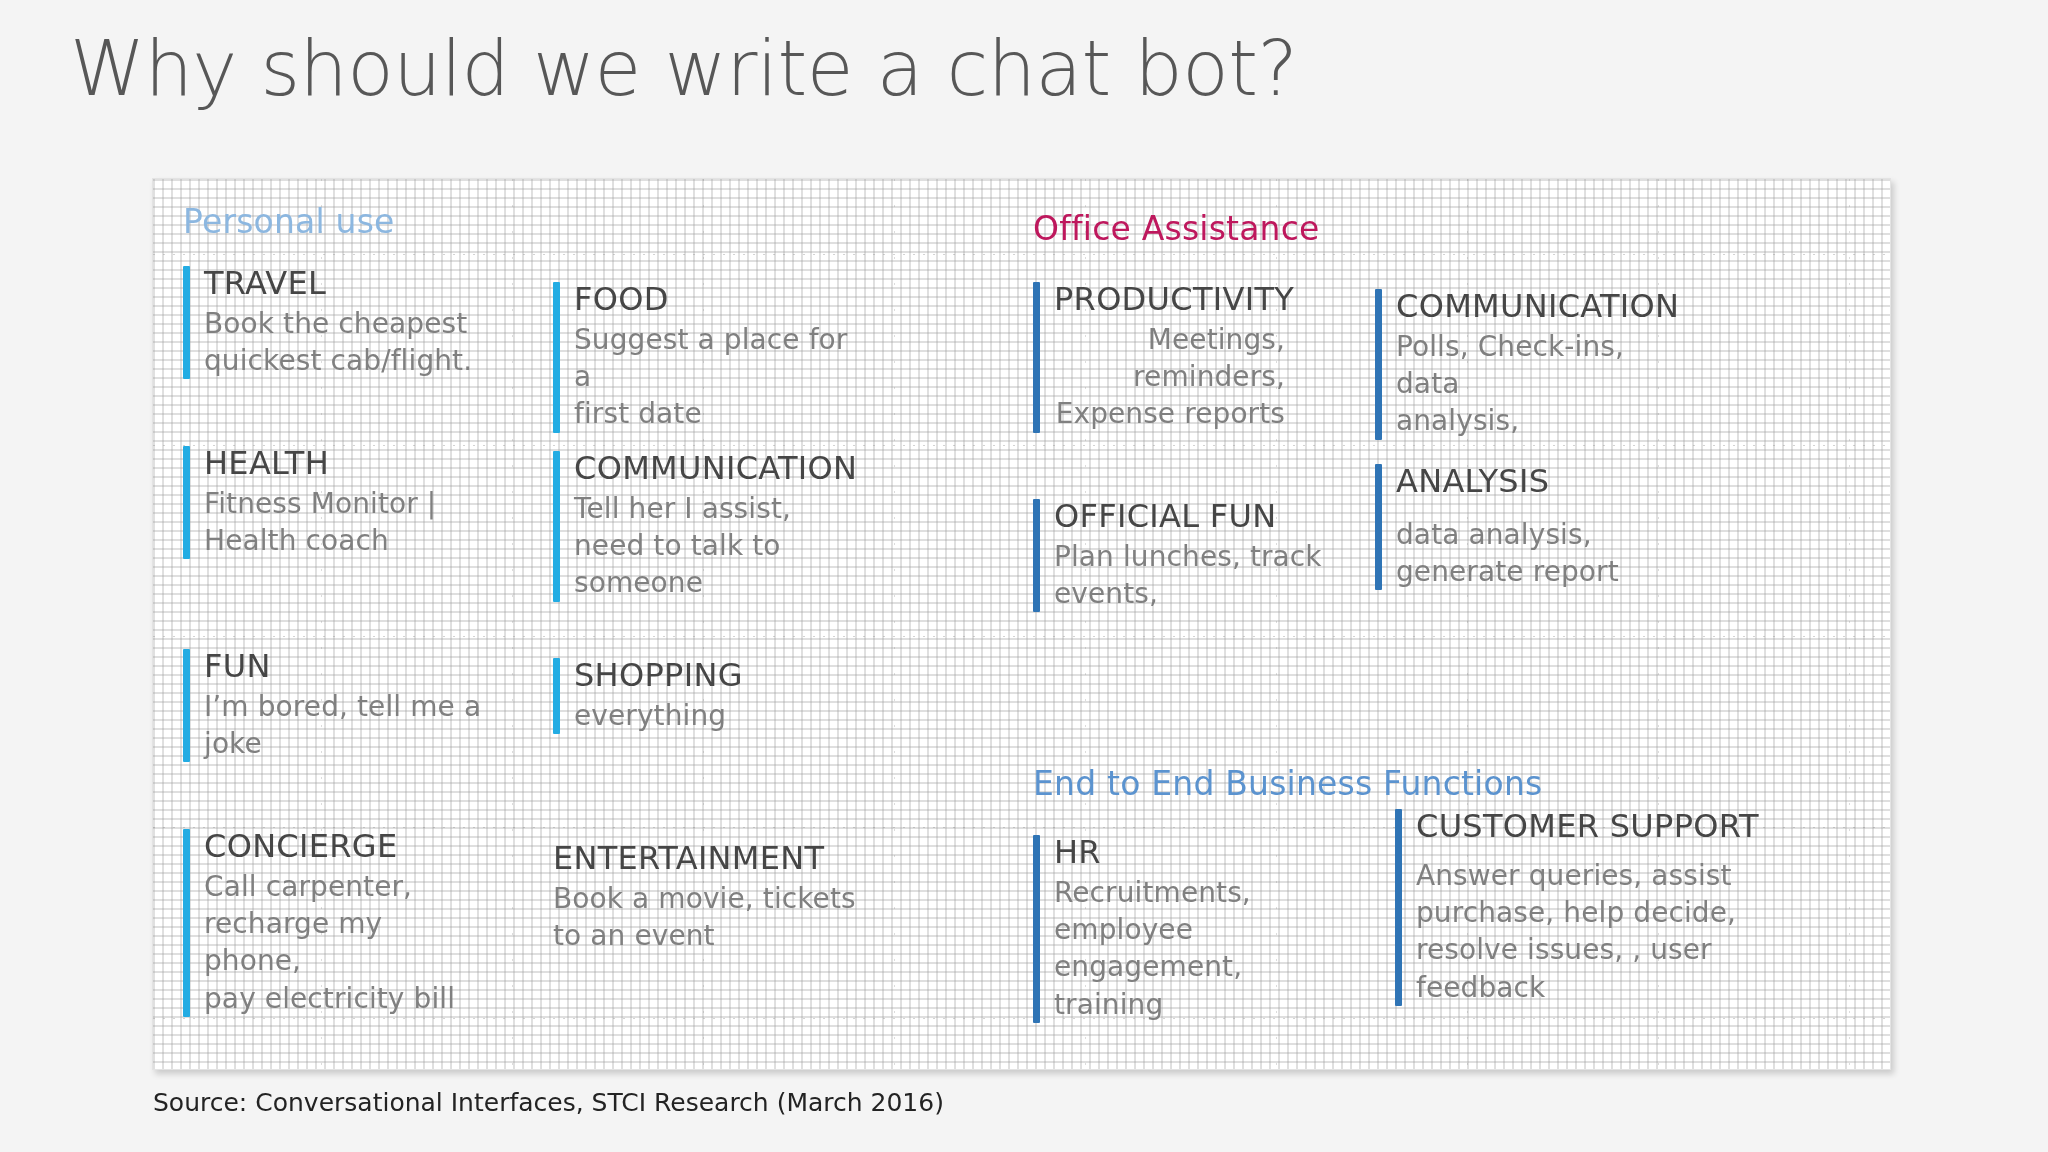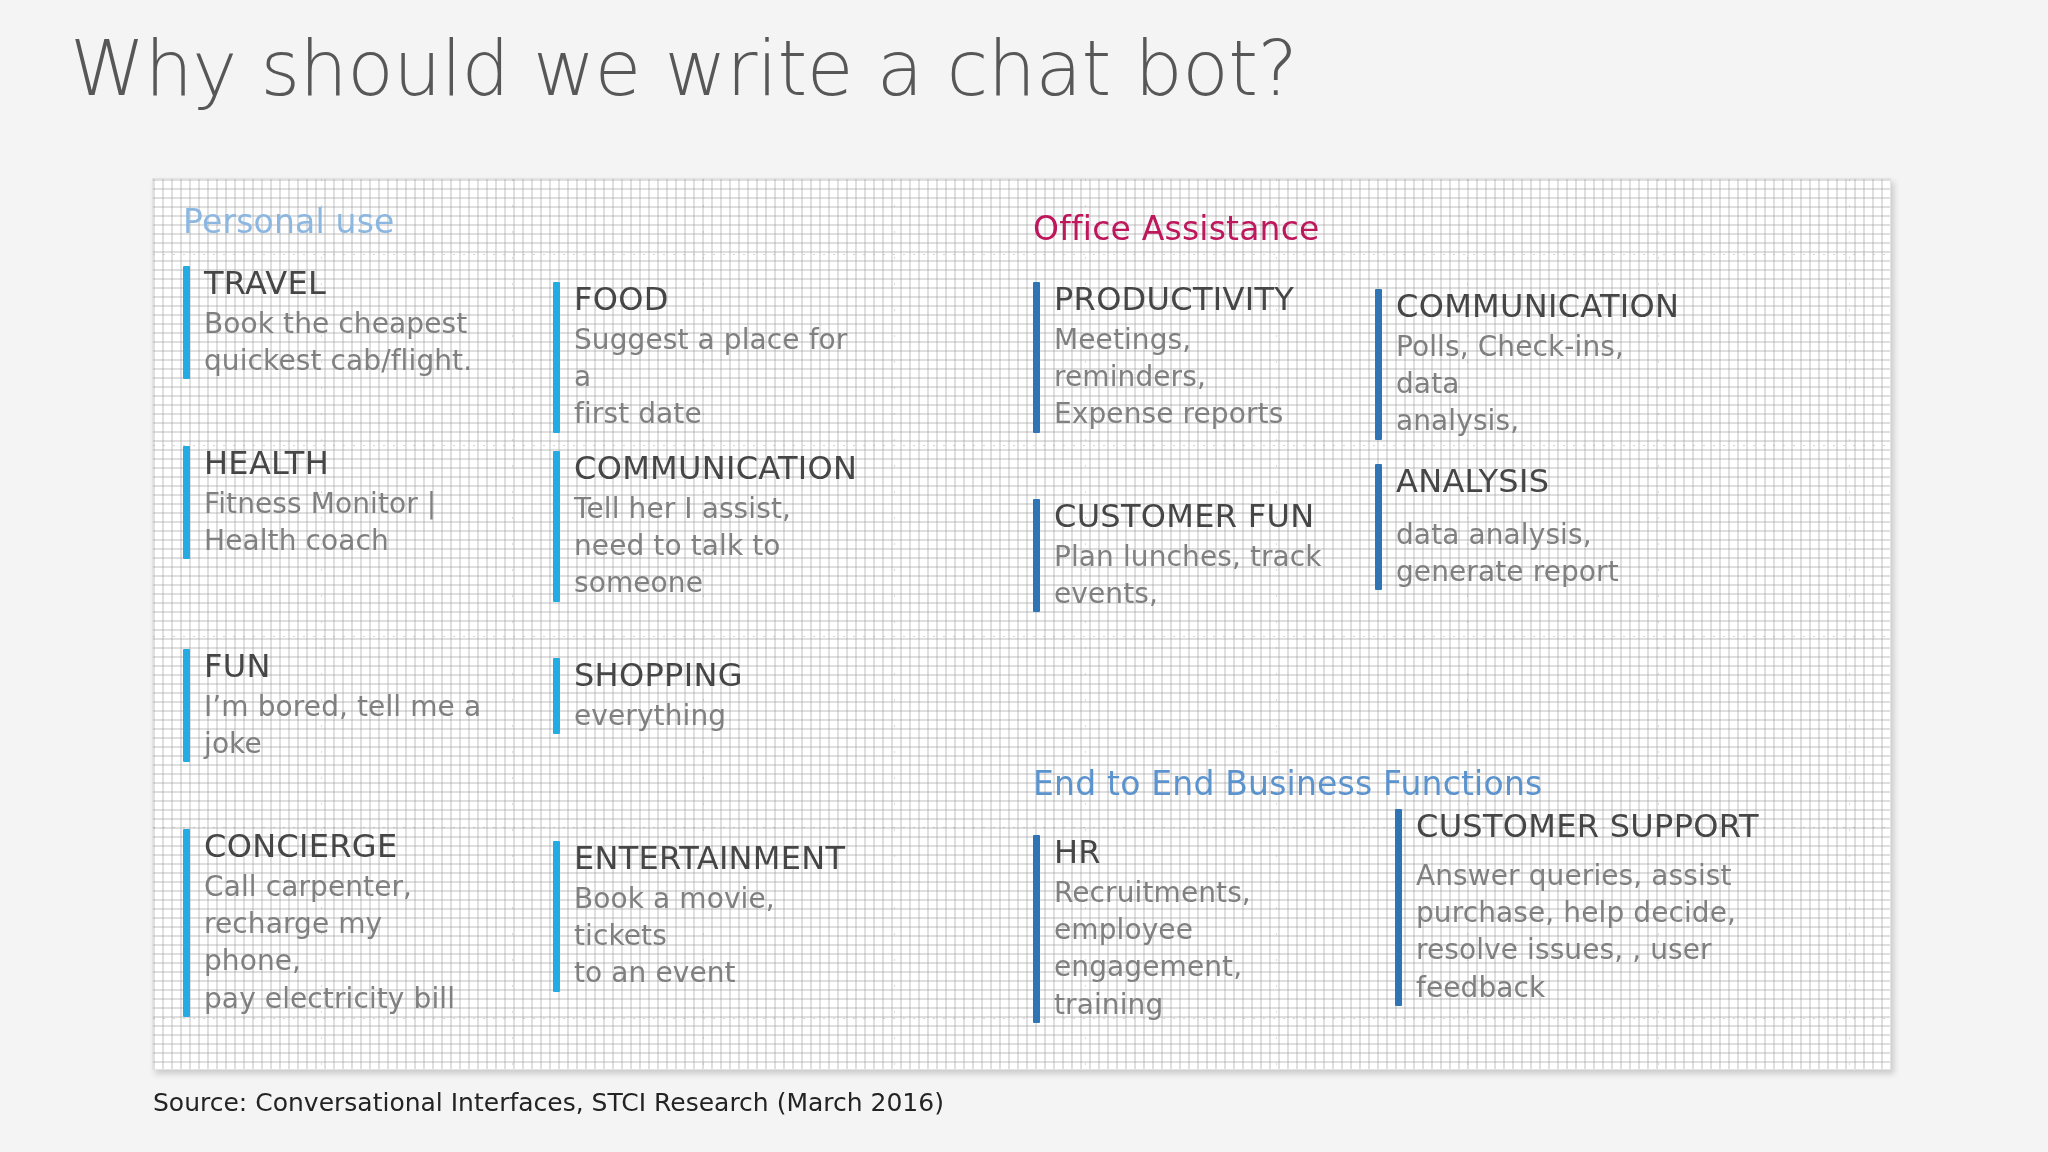--- a/index.html
+++ b/index.html
@@ -220,42 +220,42 @@
   </div>
 
   <div class="item cyan" style="left:400px; top:479px; width:310px;">
     <div class="bar"></div>
     <div class="body">
       <div class="title">SHOPPING</div>
       <div class="desc" style="white-space:pre-line;">everything</div>
     </div>
   </div>
 
-  <div class="item cyan" style="left:400px; top:662px; width:310px;">
+  <div class="item cyan" style="left:400px; top:662px; width:310px;flex-direction:column;">
     <div class="bar"></div>
     <div class="body">
       <div class="title">ENTERTAINMENT</div>
       <div class="desc" style="white-space:pre-line;">Book a movie, tickets
 to an event</div>
     </div>
   </div>
 
-  <div class="item steel" style="left:880px; top:103px; width:252px;">
+  <div class="item steel" style="left:880px; top:103px; width:252px;text-align:right;">
     <div class="bar"></div>
     <div class="body">
       <div class="title">PRODUCTIVITY</div>
       <div class="desc" style="white-space:pre-line;">Meetings, reminders,
 Expense reports</div>
     </div>
   </div>
 
   <div class="item steel" style="left:880px; top:320px; width:300px;">
     <div class="bar"></div>
     <div class="body">
-      <div class="title">CUSTOMER FUN</div>
+      <div class="title">OFFICIAL FUN</div>
       <div class="desc" style="white-space:pre-line;">Plan lunches, track
 events,</div>
     </div>
   </div>
 
   <div class="item steel" style="left:880px; top:656px; width:300px;">
     <div class="bar"></div>
     <div class="body">
       <div class="title">HR</div>
       <div class="desc" style="white-space:pre-line;">Recruitments,

